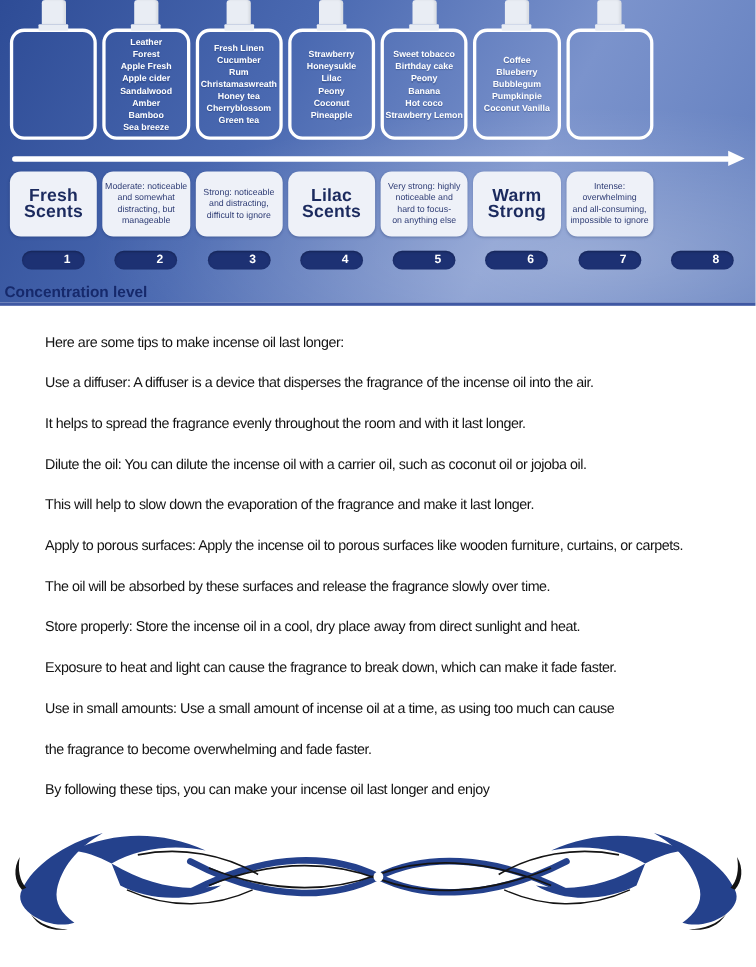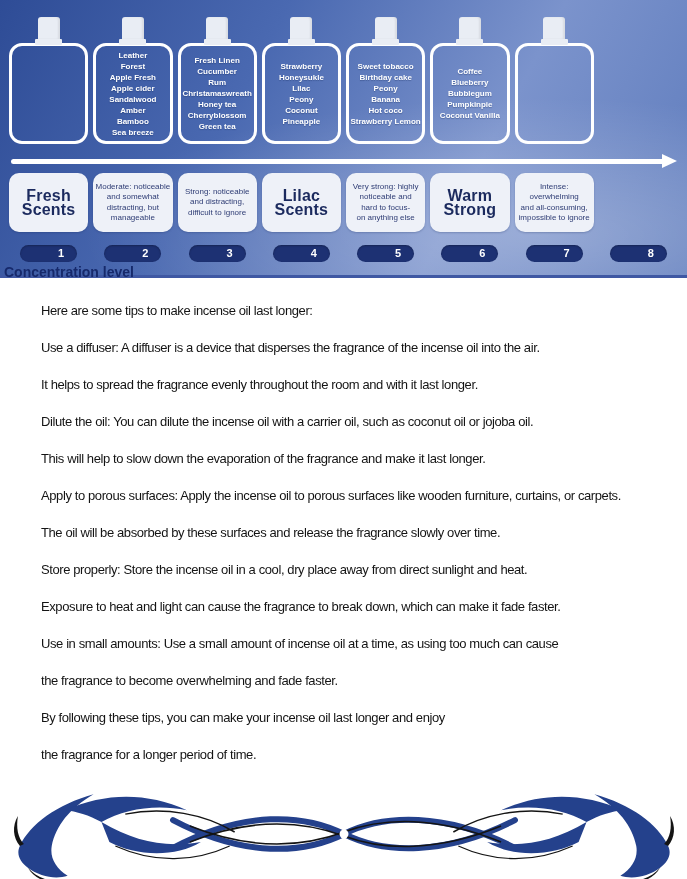--- a/index.html
+++ b/index.html
@@ -20,21 +20,21 @@
       linear-gradient(118deg, var(--panel-grad-1) 0%, var(--panel-grad-2) 35%, var(--panel-grad-3) 68%, var(--panel-grad-4) 100%);
     border-bottom: 3px solid #3f58a3;
   }
   .grid-row {
     display: grid;
     grid-template-columns: repeat(8, 1fr);
     column-gap: 5px;
   }
 
   
-  .bottles-row { padding-top: 17px; }
+  .bottles-row { padding-top: 0; }
   .bottle { display: flex; flex-direction: column; align-items: center; }
   .cap {
     width: 22px; height: 22px;
     background: var(--cap-fill);
     border-radius: 3px 3px 0 0;
     box-shadow: inset -2px 0 2px rgba(0,0,0,0.07);
   }
   .cap-lip {
     width: 27px; height: 6px;
     background: var(--cap-fill);
@@ -96,21 +96,21 @@
     background: var(--pill-bg);
     border-radius: 9px;
     color: var(--pill-text);
     font-size: 11px; font-weight: bold;
     line-height: 17px; text-align: right;
     padding-right: 13px;
     box-shadow: inset 0 1px 2px rgba(0,0,0,0.25);
   }
 
   .caption {
-    margin: 2px 0 0 -5px;
+    margin: 12px 0 0 -5px;
     font-size: 14px; font-weight: 800;
     color: var(--caption-text);
   }
 
   
   .tips { padding: 25px 0 0 41px; }
   .tips p {
     margin: 0 0 22px;
     font-size: 13px; line-height: 15px;
     letter-spacing: -0.4px;
@@ -245,21 +245,20 @@
     <p>It helps to spread the fragrance evenly throughout the room and with it last longer.</p>
     <p>Dilute the oil: You can dilute the incense oil with a carrier oil, such as coconut oil or jojoba oil.</p>
     <p>This will help to slow down the evaporation of the fragrance and make it last longer.</p>
     <p>Apply to porous surfaces: Apply the incense oil to porous surfaces like wooden furniture, curtains, or carpets.</p>
     <p>The oil will be absorbed by these surfaces and release the fragrance slowly over time.</p>
     <p>Store properly: Store the incense oil in a cool, dry place away from direct sunlight and heat.</p>
     <p>Exposure to heat and light can cause the fragrance to break down, which can make it fade faster.</p>
     <p>Use in small amounts: Use a small amount of incense oil at a time, as using too much can cause</p>
     <p>the fragrance to become overwhelming and fade faster.</p>
     <p>By following these tips, you can make your incense oil last longer and enjoy</p>
-    <p>the fragrance for a longer period of time.</p>
   </div>
 
 <div class="flourish-wrap">
   <svg width="676" height="100" viewBox="0 0 680 100" aria-hidden="true">
     <g id="braid">
       <path d="M168,36 C240,74 300,70 340,50 C380,30 442,28 512,64" fill="none" stroke="#24418c" stroke-width="6" stroke-linecap="round"></path>
       <path d="M168,64 C240,26 300,30 340,50 C380,70 442,72 512,36" fill="none" stroke="#24418c" stroke-width="6" stroke-linecap="round"></path>
       <path d="M185,42 C250,68 302,62 340,48 C380,33 434,32 498,58" fill="none" stroke="#141414" stroke-width="1.6"></path>
       <path d="M185,58 C250,32 302,38 340,52 C380,67 434,68 498,42" fill="none" stroke="#141414" stroke-width="1.6"></path>
       <circle cx="340" cy="50" r="4.5" fill="#ffffff"></circle>

